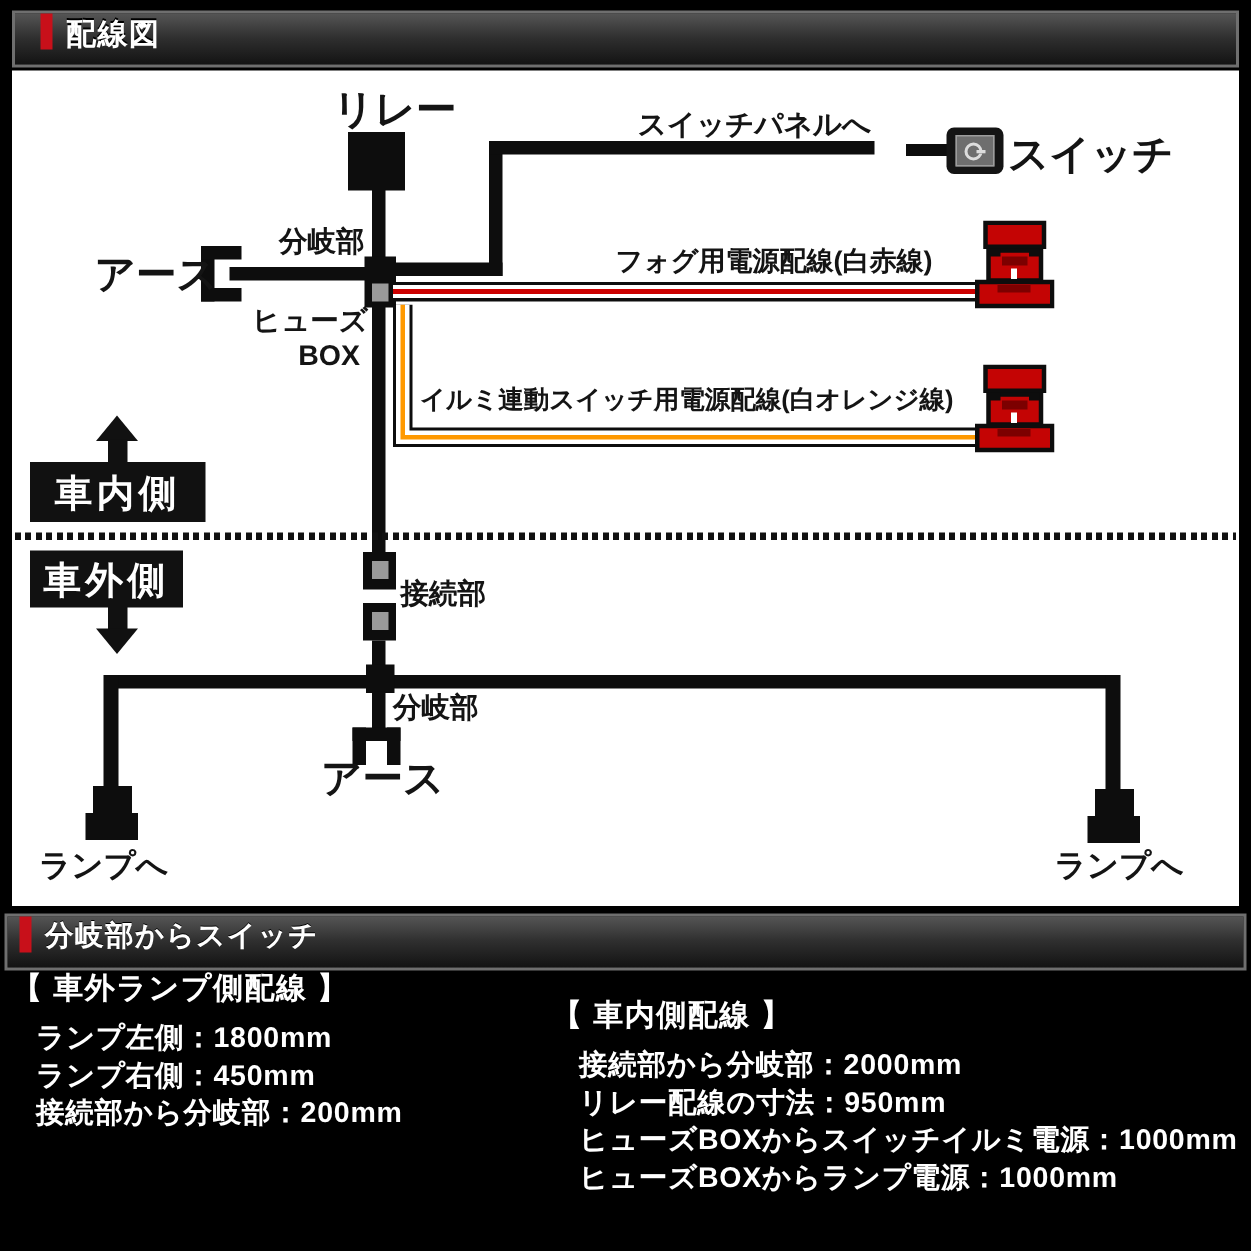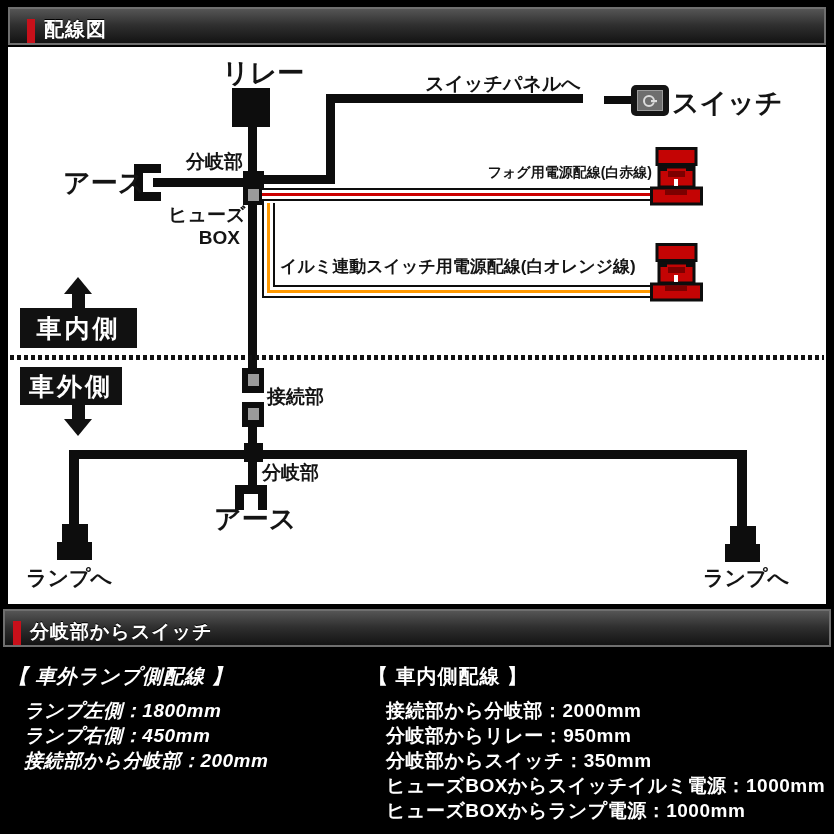--- a/index.html
+++ b/index.html
@@ -1,20 +1,20 @@
 <!DOCTYPE html>
 <html style="--page-bg: #000000; --diagram-bg: #ffffff; --accent-red: #c8101a; --wire-red: #cc0000; --wire-orange: #ff9900; --connector-red: #c40404; --connector-dark-red: #7c0000;"><head>
 <meta charset="utf-8">
 <style>
   html,body{margin:0;padding:0;background:#000;}
   .page{position:relative;width:834px;height:834px;background:var(--page-bg,#000);
         font-family:"Liberation Sans","DejaVu Sans",sans-serif;overflow:hidden;}
 
   
-  .bar{position:absolute;display:flex;align-items:flex-end;
+  .bar{position:absolute;display:flex;align-items:flex-start;
        background:linear-gradient(180deg,#555 0%,#2f2f2f 48%,#131313 100%);
        border:2px solid #6f6f6f;box-sizing:border-box;}
   .bar .accent{width:8px;height:24px;background:var(--accent-red,#c8101a);margin-left:17px;flex:0 0 auto;}
   .bar .bar-title{color:#fff;font-size:20px;font-weight:700;margin-left:9px;letter-spacing:1px;
        text-shadow:0 -1px 0 #000;white-space:nowrap;}
 
   
   .canvas{position:absolute;left:8px;top:47px;width:818px;height:557px;background:var(--diagram-bg,#fff);}
   .abs{position:absolute;}
   .wire{position:absolute;background:#0d0d0d;}
@@ -97,21 +97,21 @@
       <svg width="16" height="14" viewBox="0 0 16 14">
         <circle cx="7" cy="7" r="5" fill="none" stroke="#dcdcdc" stroke-width="2"></circle>
         <rect x="8" y="6" width="7" height="2.4" fill="#6e6e6e"></rect>
         <rect x="9" y="6" width="6" height="2.2" fill="#dcdcdc"></rect>
       </svg>
     </div>
   </div>
   <div class="lbl" style="left:672px;top:88px;">スイッチ</div>
 
   <div class="wire-red-striped" style="left:262px;top:188px;width:396px;"></div>
-  <div class="lbl" style="left:380px;top:164px;width:272px;text-align:right;font-size:14px;">フォグ用電源配線(白赤線)</div>
+  <div class="lbl" style="left:380px;top:164px;width:272px;text-align:center;font-size:18px;">フォグ用電源配線(白赤線)</div>
   <svg class="abs" style="left:650px;top:147px;" width="53" height="59" viewBox="0 0 53 59">
     <rect class="c-red" x="7" y="1.5" width="39" height="16"></rect>
     <rect class="c-red" x="9" y="20" width="35" height="20"></rect>
     <rect class="c-blk" x="10" y="19" width="7" height="5"></rect>
     <rect class="c-blk" x="36" y="19" width="7" height="5"></rect>
     <rect class="c-dark" x="18" y="24" width="17" height="6"></rect>
     <rect x="24" y="32" width="4" height="7" fill="#fff"></rect>
     <rect class="c-red" x="1.5" y="41" width="50" height="16"></rect>
     <rect class="c-dark" x="15" y="43" width="22" height="5"></rect>
   </svg>
@@ -175,33 +175,32 @@
     <div class="blk" style="left:730px;top:526px;width:26px;height:20px;"></div>
     <div class="blk" style="left:725px;top:544px;width:35px;height:18px;"></div>
   </div>
   <div class="lbl" style="left:703px;top:566px;font-size:21px;">ランプへ</div>
 
   <div class="bar" style="left:3px;top:609px;width:828px;height:38px;">
     <span class="accent" style="margin-left:8px;"></span>
     <span class="bar-title" style="font-size:19px;">分岐部からスイッチ</span>
   </div>
 
-  <div class="dim-col" style="left:8px;top:663px;font-style:italic;">
+  <div class="dim-col" style="left:8px;top:645px;">
     <div class="dim-heading">【 車外ランプ側配線 】</div>
     <div class="dim-items" style="margin-left:16px;">
       <div>ランプ左側：1800mm</div>
       <div>ランプ右側：450mm</div>
       <div>接続部から分岐部：200mm</div>
     </div>
   </div>
 
   <div class="dim-col" style="left:368px;top:663px;">
     <div class="dim-heading">【 車内側配線 】</div>
     <div class="dim-items" style="margin-left:18px;">
       <div>接続部から分岐部：2000mm</div>
-      <div>分岐部からリレー：950mm</div>
-      <div>分岐部からスイッチ：350mm</div>
+      <div>リレー配線の寸法：950mm</div>
       <div>ヒューズBOXからスイッチイルミ電源：1000mm</div>
       <div>ヒューズBOXからランプ電源：1000mm</div>
     </div>
   </div>
 
 </div>
 
 </body></html>

